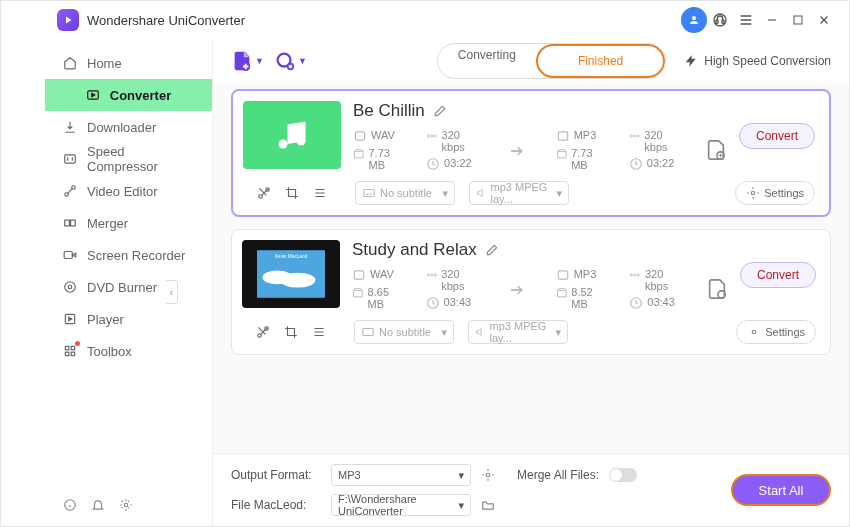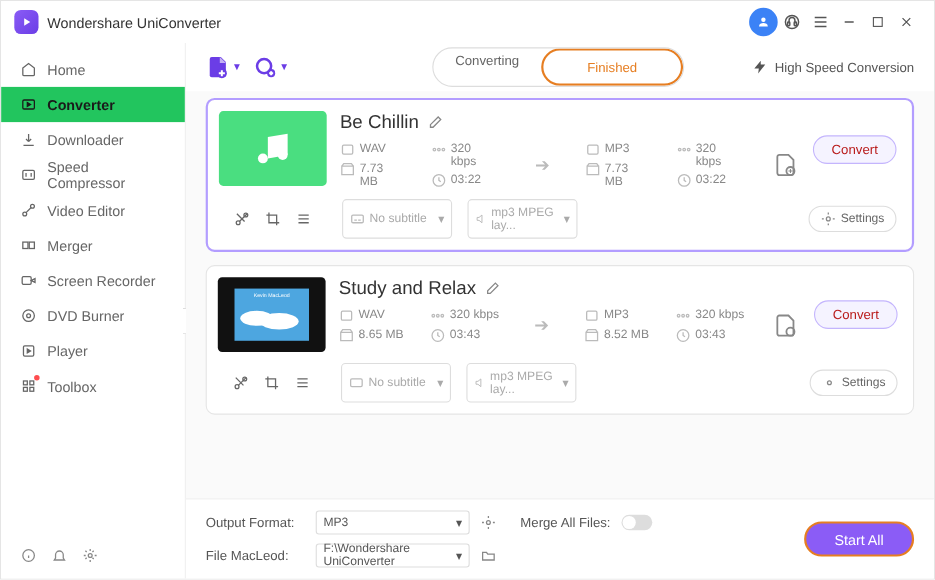--- a/index.html
+++ b/index.html
@@ -1,28 +1,28 @@
 <!DOCTYPE html>
 <html><head>
 <meta charset="utf-8">
 <style>
 * { margin: 0; padding: 0; box-sizing: border-box; }
 body { font-family: -apple-system, "Segoe UI", sans-serif; font-size: 13px; color: #333; background: #fff; }
-.app { width: 850px; height: 527px; display: flex; flex-direction: column; border: 1px solid #e5e5e5; }
+.app { width: 850px; height: 527px; display: flex; flex-direction: column; border: 1px solid #e5e5e5; padding-left: 44px; }
 .titlebar { height: 38px; display: flex; align-items: center; padding: 0 12px; background: #fff; }
 .logo { width: 22px; height: 22px; border-radius: 6px; background: linear-gradient(135deg,#8a5cf6,#6b3de6); margin-right: 8px; display:flex;align-items:center;justify-content:center;}
 .logo svg{width:12px;height:12px;}
 .titlebar .title { font-size: 13px; color: #333; }
 .titlebar .spacer { flex: 1; }
 .titlebar .tbtn { width: 26px; height: 26px; display: flex; align-items: center; justify-content: center; color: #555; cursor: pointer; }
 .avatar { width: 22px; height: 22px; border-radius: 50%; background: #3b82f6; display:flex;align-items:center;justify-content:center;}
 .body { flex: 1; display: flex; overflow: hidden; }
 .sidebar { width: 168px; border-right: 1px solid #eee; display: flex; flex-direction: column; padding-top: 8px; background: #fff; }
 .side-item { height: 32px; display: flex; align-items: center; padding: 0 18px; color: #666; cursor: pointer; font-size: 13px; gap: 10px; position:relative;}
-.side-item.active { background: #22c55e; color: #1a1a1a; font-weight: 600; }
+.side-item.active { background: #86efac; color: #1a1a1a; font-weight: 600; justify-content: center; }
 .side-item .dot{position:absolute;top:6px;left:30px;width:5px;height:5px;background:#ff4d4f;border-radius:50%;}
 .side-footer { margin-top: auto; display: flex; gap: 14px; padding: 14px 18px; color: #888; }
 .collapse { position:absolute; left:166px; top:280px; width:12px;height:24px;border:1px solid #ddd;border-left:none;background:#fff;display:flex;align-items:center;justify-content:center;font-size:10px;color:#888;border-radius:0 4px 4px 0;cursor:pointer;}
 .main { flex: 1; display: flex; flex-direction: column; background: #fafafa; position:relative;}
 .toolbar { height: 44px; display: flex; align-items: center; padding: 0 18px; background: #fff; gap:10px;}
 .tool-btn { display:flex;align-items:center;color:#6b3de6;cursor:pointer;gap:2px;}
 .seg { display: flex; border: 1px solid #ddd; border-radius: 20px; overflow: hidden; font-size: 12px; margin-left:120px;}
 .seg div { padding: 4px 20px; cursor: pointer; color:#666;}
 .seg .active { background: #fff; color: #e67e22; }
 .seg-wrap{border:2px solid #e67e22;border-radius:20px;padding:0;display:inline-flex;}
@@ -37,21 +37,21 @@
 .card-body { flex:1; }
 .card-title { display:flex;align-items:center;gap:8px;font-size:17px;color:#333;margin-bottom:8px;}
 .meta { display:flex; align-items:center; gap:24px; font-size:11px; color:#888;}
 .meta-col { display:flex;flex-direction:column;gap:4px;}
 .meta-item{display:flex;align-items:flex-start;gap:4px;}
 .arrow { color:#bbb;font-size:16px;margin:0 8px;}
 .settings-ico{width:26px;height:26px;color:#888;display:flex;align-items:center;justify-content:center;}
 .convert-btn { width:76px;height:26px;border:1px solid #c4b5fd;background:#f5f3ff;color:#b91c1c;border-radius:14px;font-size:12px;cursor:pointer;margin-left:12px; align-self:center;}
 .card-bottom { display:flex;align-items:center;gap:14px;margin-top:10px; }
 .mini-tools{display:flex;gap:14px;color:#666;width:98px;justify-content:center;}
-.sel-box{flex:0 0 100px;height:36px;border:1px solid #ddd;border-radius:4px;font-size:11px;color:#aaa;display:flex;align-items:center;padding:0 6px;gap:4px;background:#fff;cursor:pointer;justify-content:space-between;}
+.sel-box{flex:0 0 100px;height:24px;border:1px solid #ddd;border-radius:4px;font-size:11px;color:#aaa;display:flex;align-items:center;padding:0 6px;gap:4px;background:#fff;cursor:pointer;justify-content:space-between;}
 .sel-box .chev{color:#aaa;}
 .settings-btn{margin-left:auto;height:24px;border:1px solid #ddd;border-radius:12px;background:#fff;font-size:11px;color:#666;padding:0 10px;display:flex;align-items:center;gap:4px;cursor:pointer;}
 .footer { border-top:1px solid #eee; background:#fff; padding:10px 18px; display:flex;flex-direction:column;gap:8px;}
 .f-row{display:flex;align-items:center;gap:10px;font-size:12px;color:#555;}
 .f-row .lab{width:90px;}
 .f-sel{width:140px;height:22px;border:1px solid #ddd;border-radius:3px;font-size:11px;padding:0 6px;display:flex;align-items:center;justify-content:space-between;cursor:pointer;}
 .f-row .mf{margin-left:12px;}
 .toggle{width:28px;height:14px;background:#ddd;border-radius:8px;position:relative;cursor:pointer;}
 .toggle::after{content:"";position:absolute;left:1px;top:1px;width:12px;height:12px;background:#fff;border-radius:50%;}
 .start-all{position:absolute;right:18px;bottom:20px;width:100px;height:32px;background:#8b5cf6;color:#fff;font-size:13px;border-radius:16px;border:2px solid #e67e22;cursor:pointer;display:flex;align-items:center;justify-content:center;}

